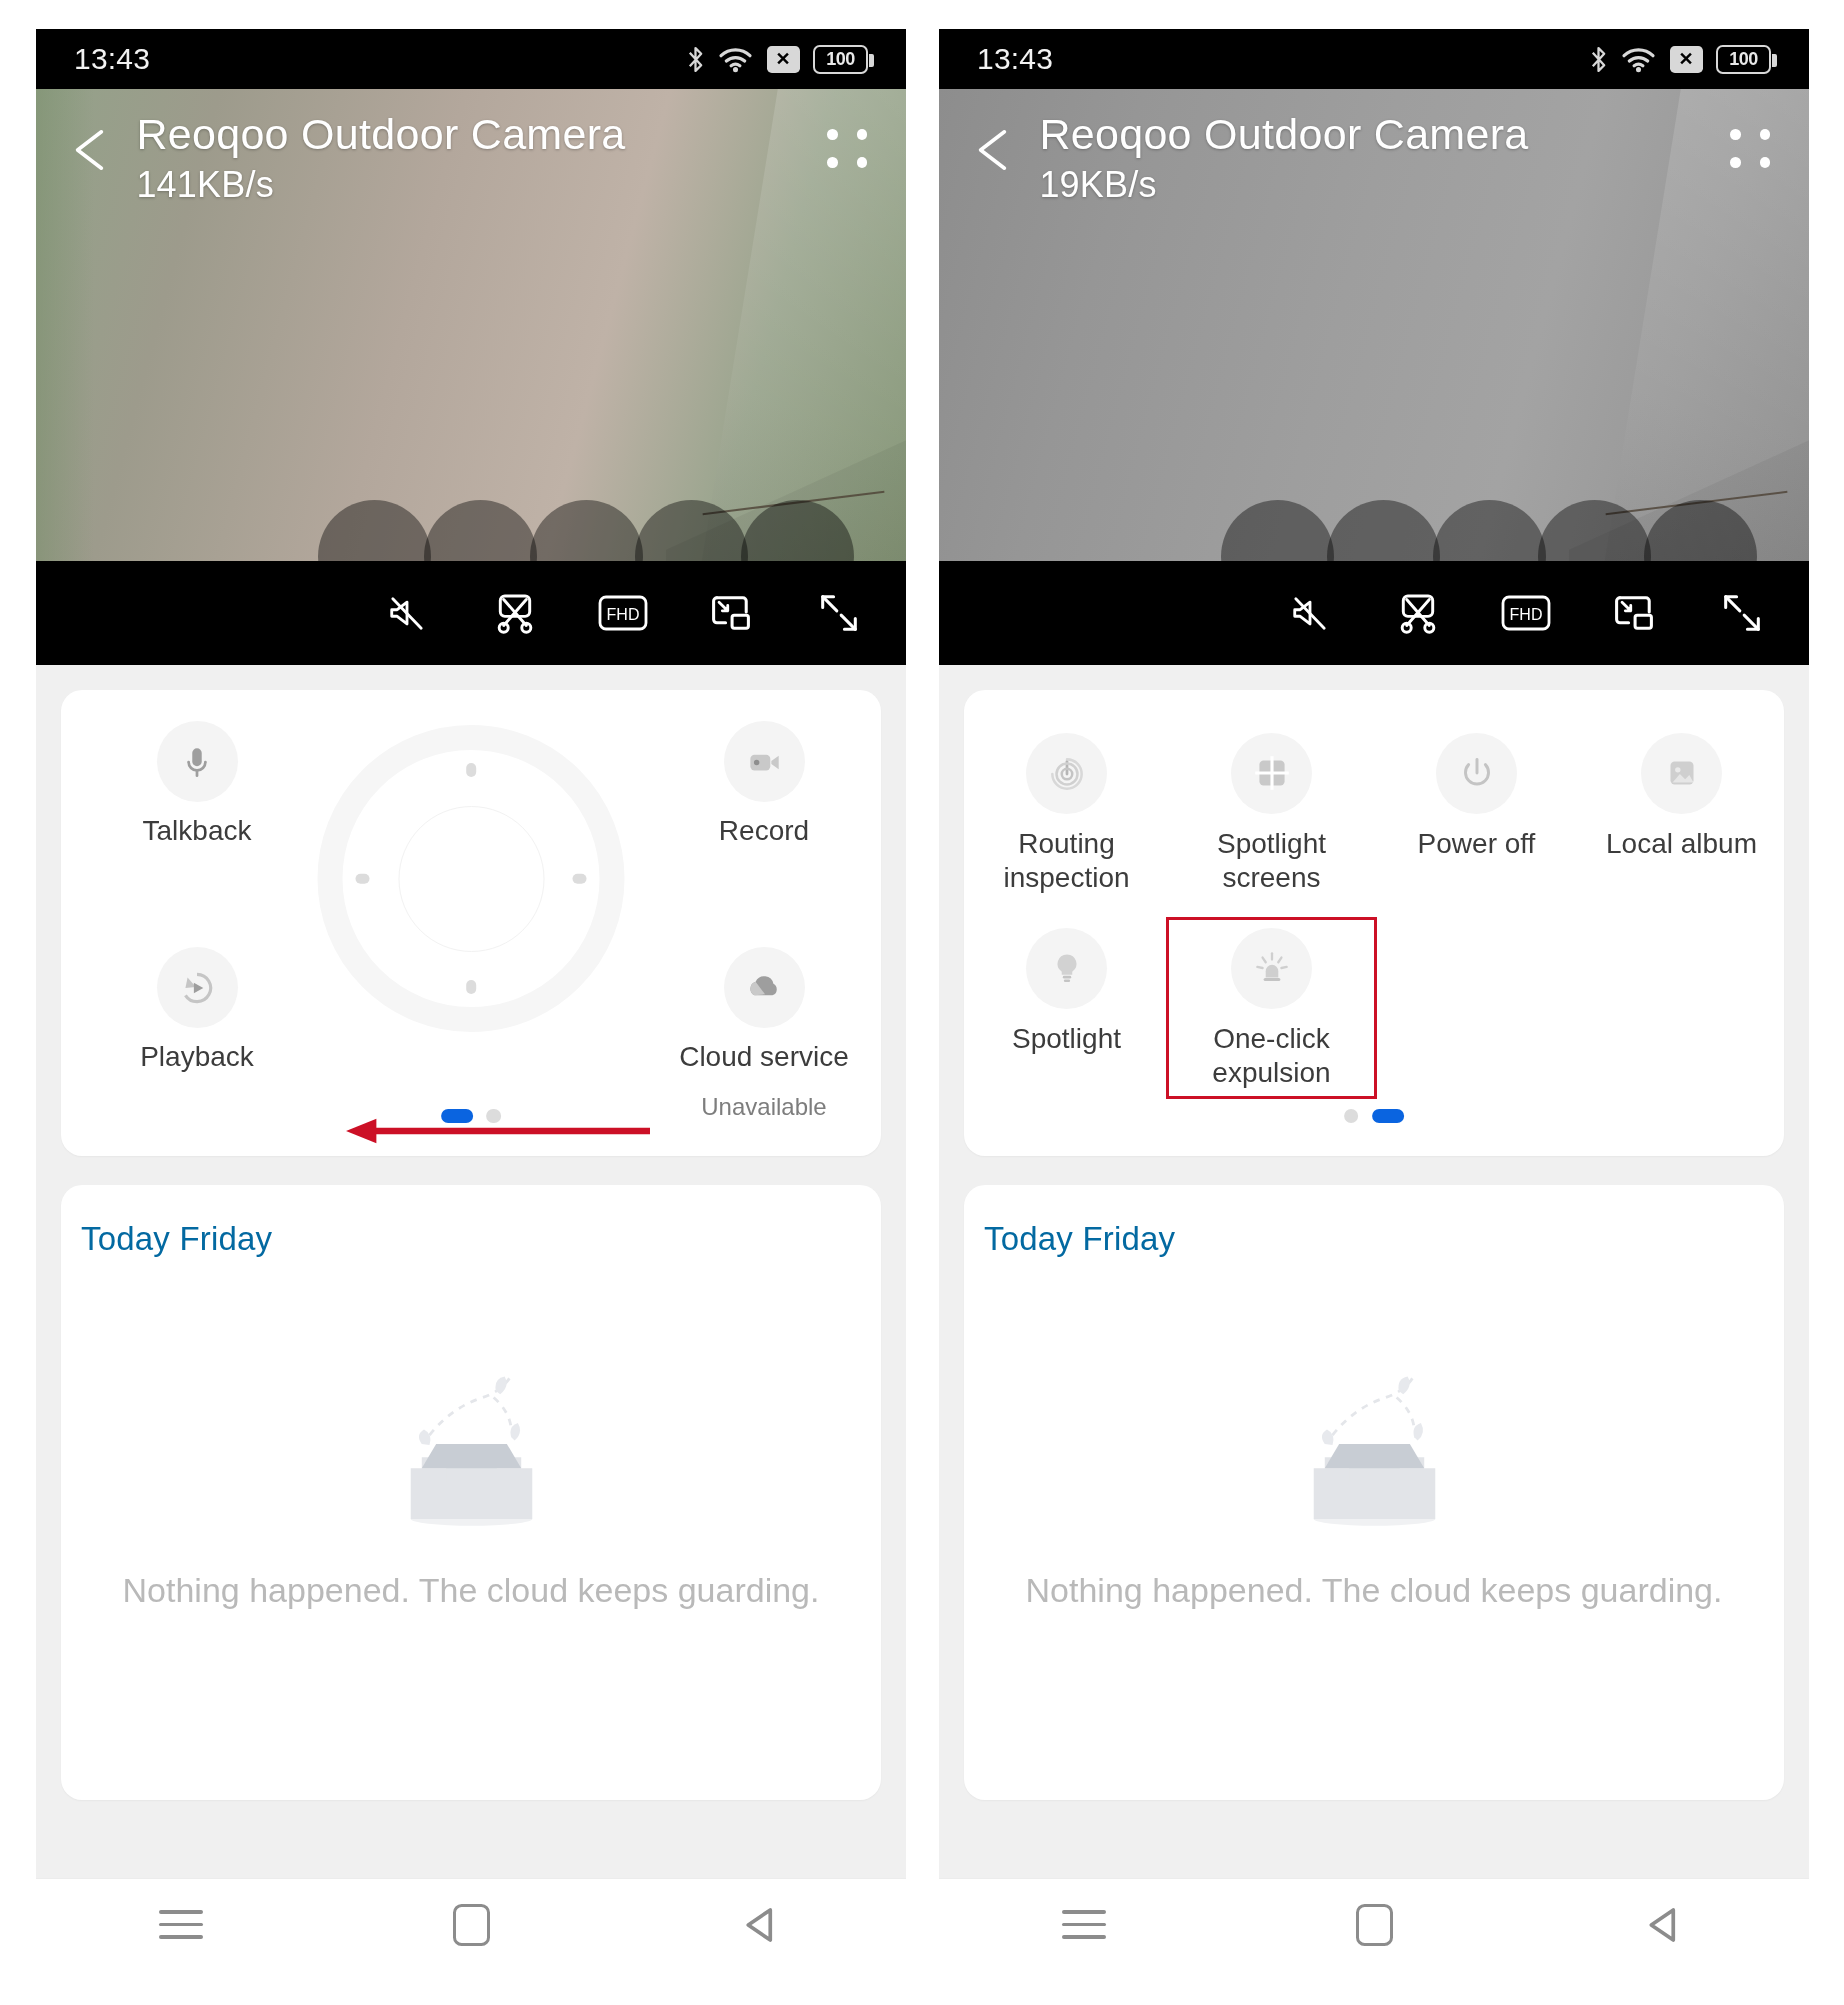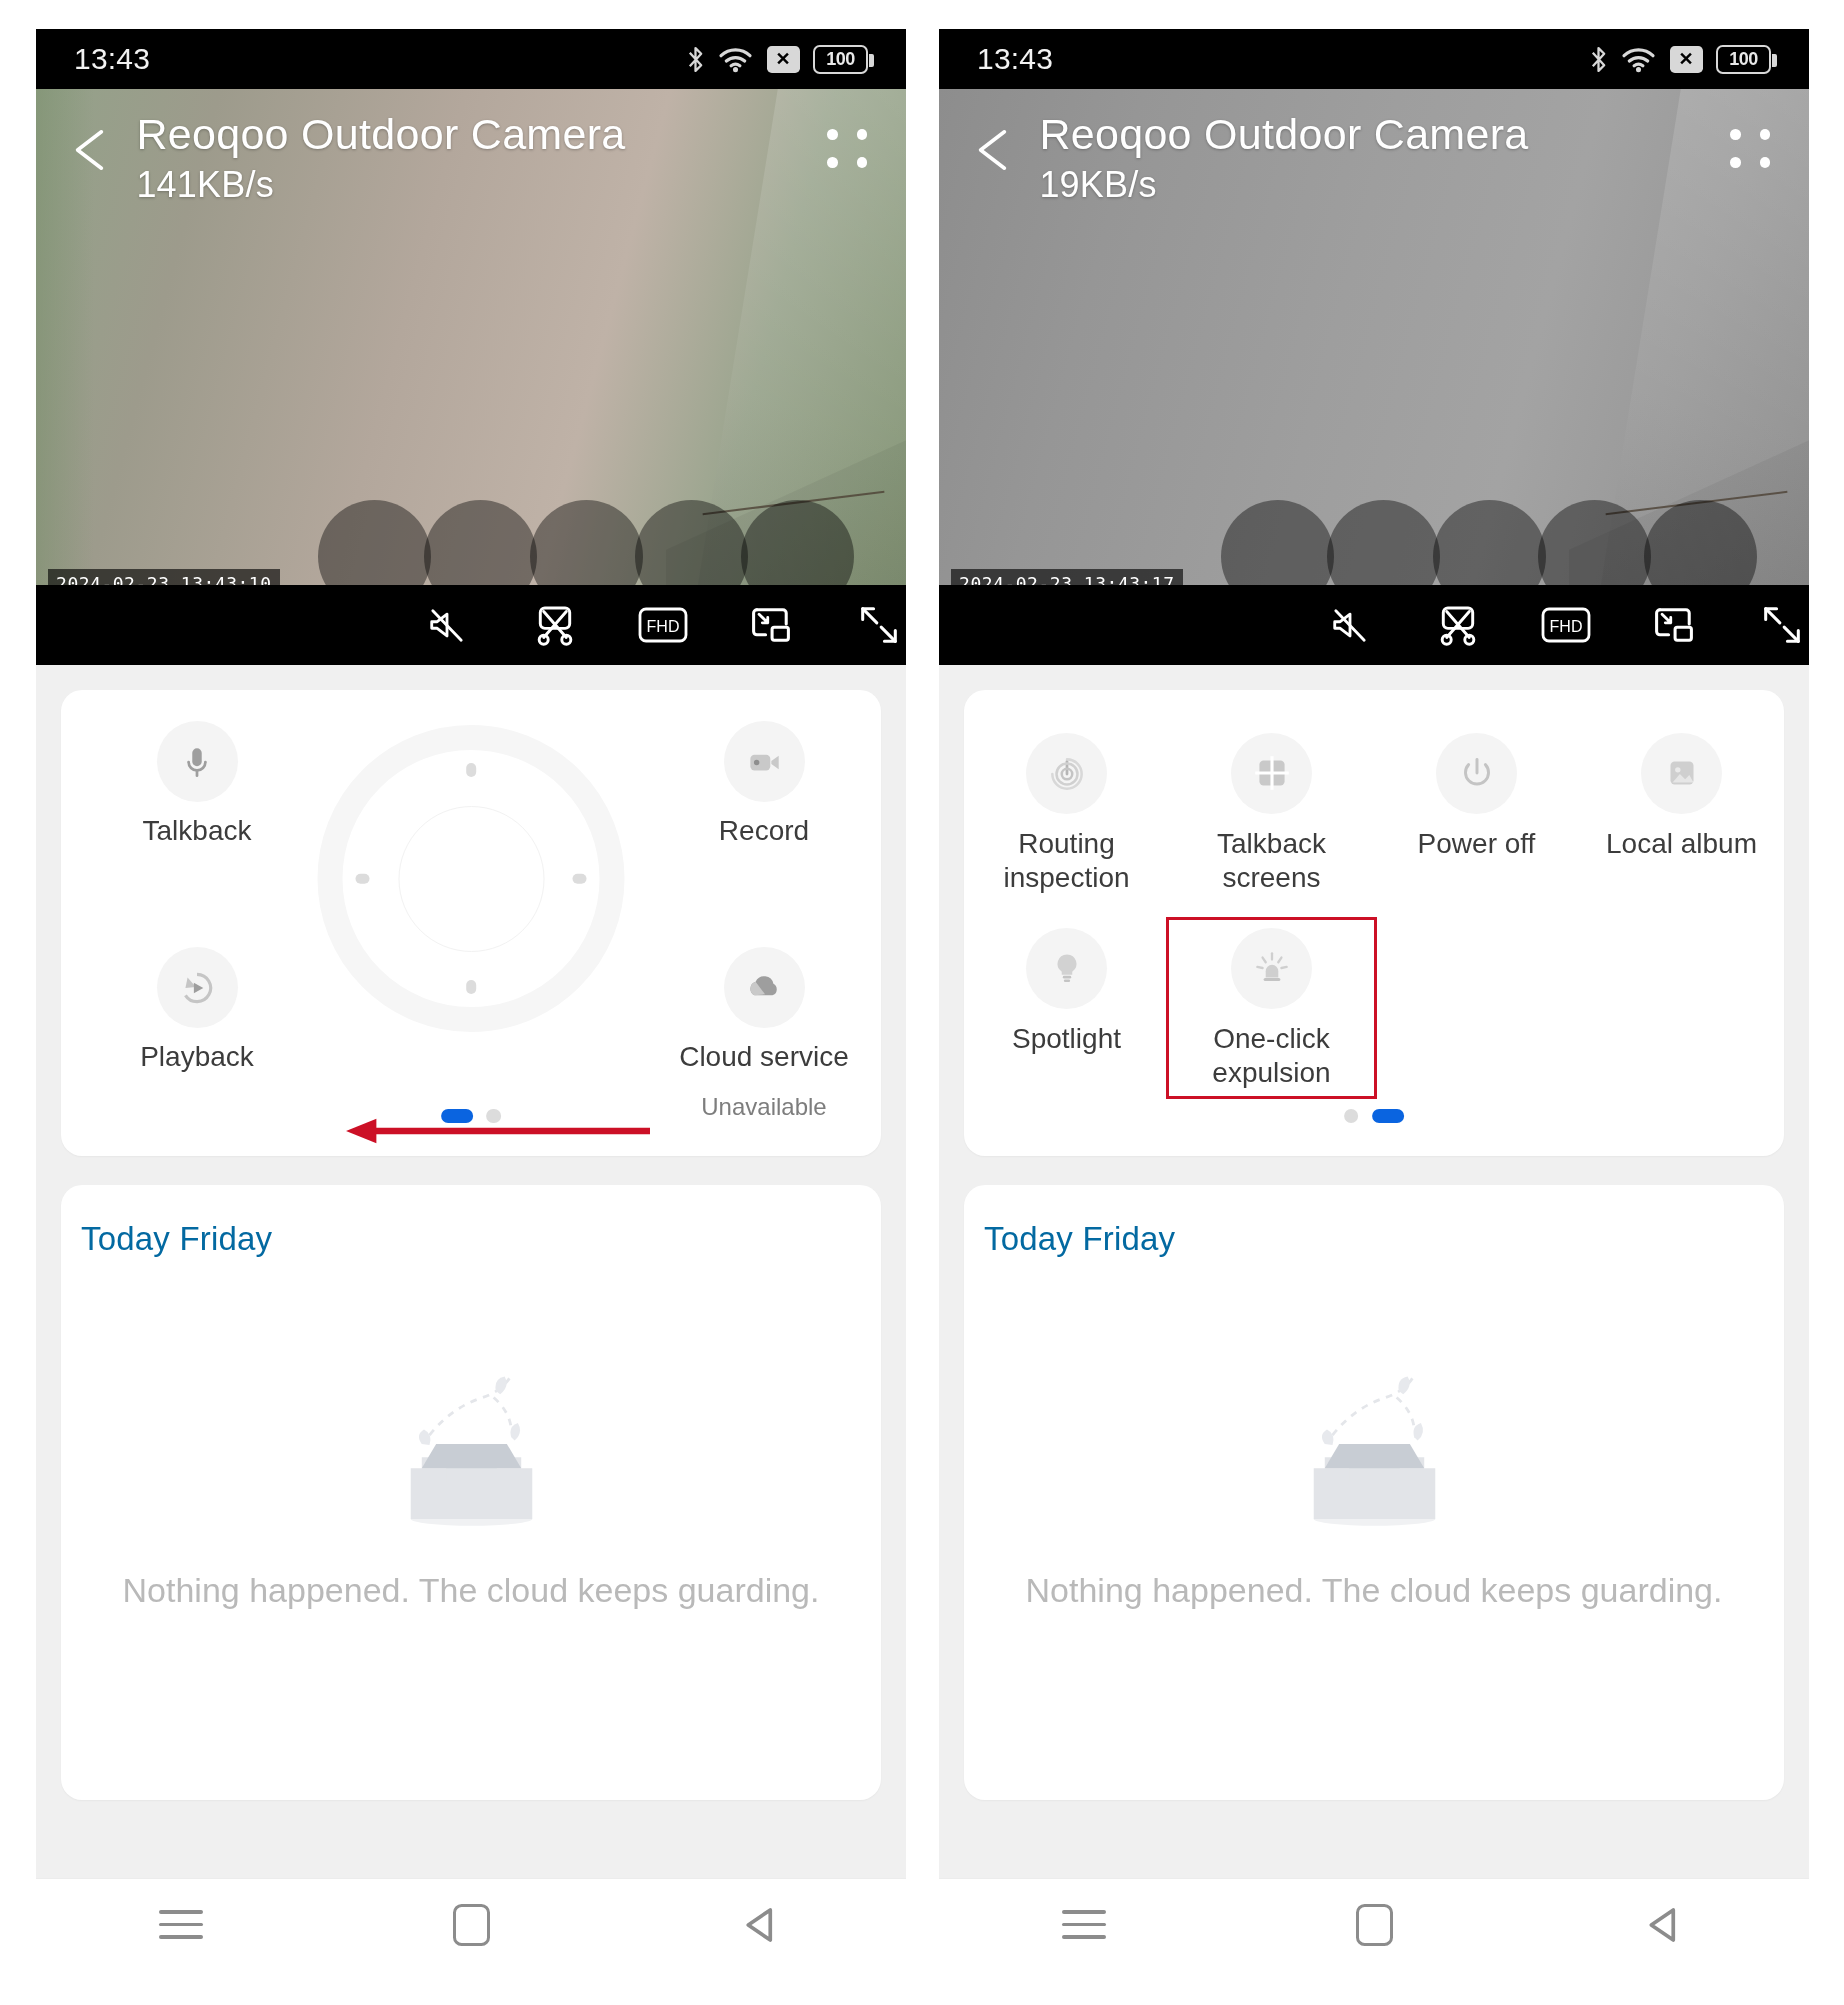--- a/index.html
+++ b/index.html
@@ -92,24 +92,24 @@
   .kebab i { display:block; width: 10.6px; height: 10.6px; background:#fff; border-radius:50%; }
 
   .vtimestamp {
     position:absolute; left:11.5px; bottom:67px;
     background: rgba(0,0,0,.62); color:#fff;
     font-family: "DejaVu Sans Mono", monospace;
     font-size: 18px; padding: 3.8px 8.6px; letter-spacing: 0.5px; white-space:nowrap;
   }
 
   .vtoolbar {
-    position:absolute; left:0; right:0; bottom:0; height: 80px;
+    position:absolute; left:0; right:0; bottom:0; height: 104px;
     background:#000;
     display:flex; align-items:center; justify-content:flex-end;
-    gap: 54px;
+    padding-right: 40px; gap: 54px;
   }
   .vtool { width: 54px; height:54px; display:flex; align-items:center; justify-content:center; cursor:pointer;}
   .bubble{
     position:absolute; bottom: 52px; width: 113px; height:113px; border-radius:50%;
     background: rgba(0,0,0,.40);
   }
 
   
   .body { padding: 25px 25px 0 25px; background:#f0f0f0; }
   .card { background:#fff; border-radius: 21px; box-shadow: 0 1px 1.9px rgba(0,0,0,.04); }
@@ -486,21 +486,21 @@
           </div>
 
           <div class="fitem">
             <span class="circ">
               <svg width="44" height="44" viewBox="0 0 42 42">
                 <rect x="9" y="9" width="24" height="24" rx="4" fill="#c9c9c9"></rect>
                 <line x1="21" y1="5" x2="21" y2="37" stroke="#fff" stroke-width="3"></line>
                 <line x1="5" y1="21" x2="37" y2="21" stroke="#fff" stroke-width="3"></line>
               </svg>
             </span>
-            <div class="lbl">Talkback screens</div>
+            <div class="lbl">Spotlight screens</div>
           </div>
 
           <div class="fitem">
             <span class="circ">
               <svg width="44" height="44" viewBox="0 0 42 42">
                 <path d="M13 13 a11 11 0 1 0 16 0" fill="none" stroke="#c4c4c4" stroke-width="2.8" stroke-linecap="round"></path>
                 <line x1="21" y1="8" x2="21" y2="21" stroke="#c4c4c4" stroke-width="2.8" stroke-linecap="round"></line>
               </svg>
             </span>
             <div class="lbl">Power off</div>

